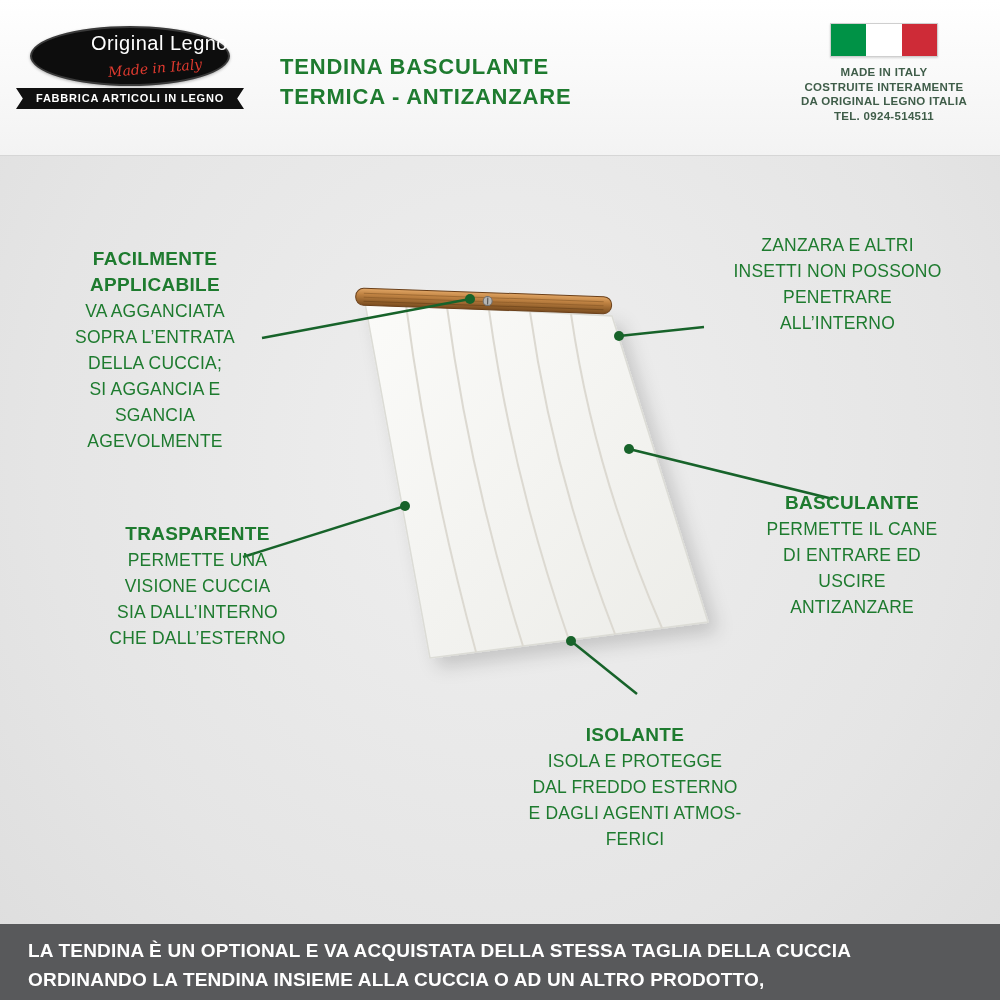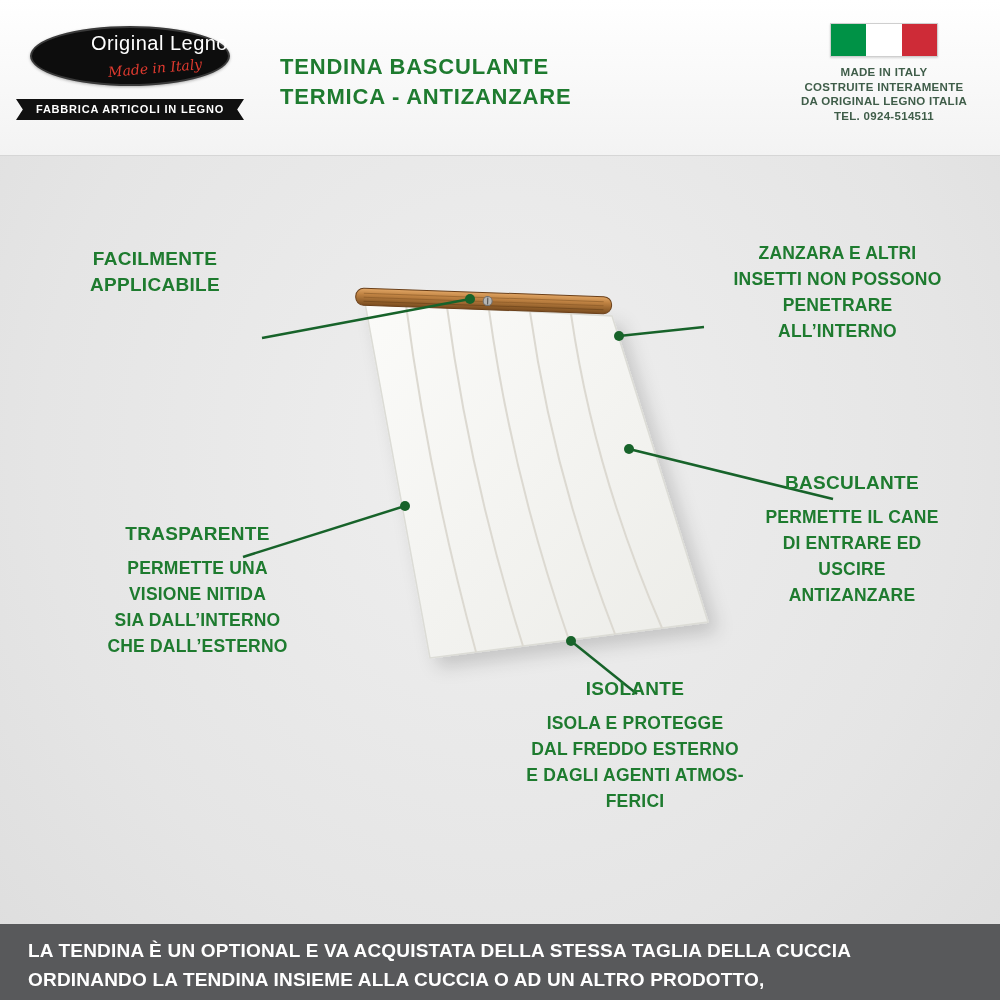--- a/index.html
+++ b/index.html
@@ -30,21 +30,20 @@
     position:absolute; right:26px; top:32px;
     font-family:"DejaVu Serif", serif; font-style:italic;
     color:#e03a2f; font-size:14px; transform:rotate(-5deg);
   }
   .logo-ribbon {
     position:absolute; left:16px; top:88px; width:228px; height:21px;
     background:#101010; color:#ffffff; z-index:1;
     font-size:11px; font-weight:bold; letter-spacing:.8px;
     text-align:center; line-height:21px;
     clip-path:polygon(0 0,100% 0,97% 50%,100% 100%,0 100%,3% 50%);
-    margin-top:11px;
   }
   .page-title {
     position:absolute; left:280px; top:52px; width:440px;
     color:#1e7b2f; font-weight:bold;
     font-size:22px; line-height:30px; letter-spacing:.8px;
   }
   .flag {
     position:absolute; left:830px; top:23px; width:108px; height:34px;
     display:flex; border:1px solid #cfcfcf; box-shadow:0 1px 2px rgba(0,0,0,.15);
   }
@@ -54,26 +53,26 @@
   .flag-red   { background:#ce2b37; }
   .header-info {
     position:absolute; left:780px; top:65px; width:208px;
     text-align:center; color:#3f5d49; font-weight:bold;
     font-size:11.5px; line-height:14.5px; letter-spacing:.3px;
   }
 
   
   .callout { position:absolute; text-align:center; color:#1e7b2f; z-index:2; }
   .callout .heading { font-weight:bold; font-size:19px; line-height:26px; letter-spacing:.3px; }
-  .callout .body    { font-weight:bold; font-size:17.5px; line-height:26px; letter-spacing:.2px;margin-top:8px; }
+  .callout .body    { font-weight:normal; font-size:17.5px; line-height:26px; letter-spacing:.2px; }
   .co-facilmente { left:40px;  top:246px; width:230px; }
   .co-anti       { left:720px; top:232px; width:235px; }
-  .co-basculante { left:738px; top:470px; width:228px; }
+  .co-basculante { left:738px; top:490px; width:228px; }
   .co-trasparente{ left:85px;  top:521px; width:225px; }
-  .co-isolante   { left:505px; top:676px; width:260px; }
+  .co-isolante   { left:505px; top:722px; width:260px; }
 
   
   .overlay { position:absolute; inset:0; z-index:1; pointer-events:none; }
 
   
   .footer {
     position:absolute; left:0; bottom:0; width:1000px; height:76px;
     background:#58595b; z-index:3; padding:12px 28px;
   }
   .footer-text {
@@ -158,41 +157,47 @@
       <circle cx="405" cy="506" r="5" stroke="none"></circle>
 
       <line x1="571" y1="641" x2="637" y2="694"></line>
       <circle cx="571" cy="641" r="5" stroke="none"></circle>
     </g>
   </svg>
 
   <div class="callout co-facilmente">
     <div class="heading ml">FACILMENTE
 APPLICABILE</div>
+    <div class="body ml">VA AGGANCIATA
+SOPRA L’ENTRATA
+DELLA CUCCIA;
+SI AGGANCIA E
+SGANCIA
+AGEVOLMENTE</div>
   </div>
 
   <div class="callout co-anti">
     <div class="body ml">ZANZARA E ALTRI
 INSETTI NON POSSONO
 PENETRARE
 ALL’INTERNO</div>
   </div>
 
   <div class="callout co-basculante">
     <div class="heading ml">BASCULANTE</div>
     <div class="body ml">PERMETTE IL CANE
 DI ENTRARE ED
 USCIRE
 ANTIZANZARE</div>
   </div>
 
   <div class="callout co-trasparente">
     <div class="heading ml">TRASPARENTE</div>
     <div class="body ml">PERMETTE UNA
-VISIONE NITIDA
+VISIONE CUCCIA
 SIA DALL’INTERNO
 CHE DALL’ESTERNO</div>
   </div>
 
   <div class="callout co-isolante">
     <div class="heading ml">ISOLANTE</div>
     <div class="body ml">ISOLA E PROTEGGE
 DAL FREDDO ESTERNO
 E DAGLI AGENTI ATMOS-
 FERICI</div>

